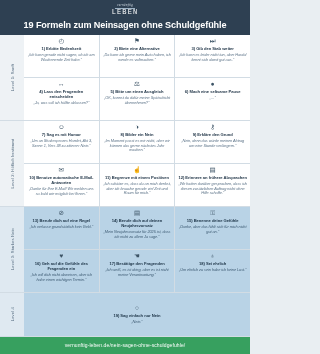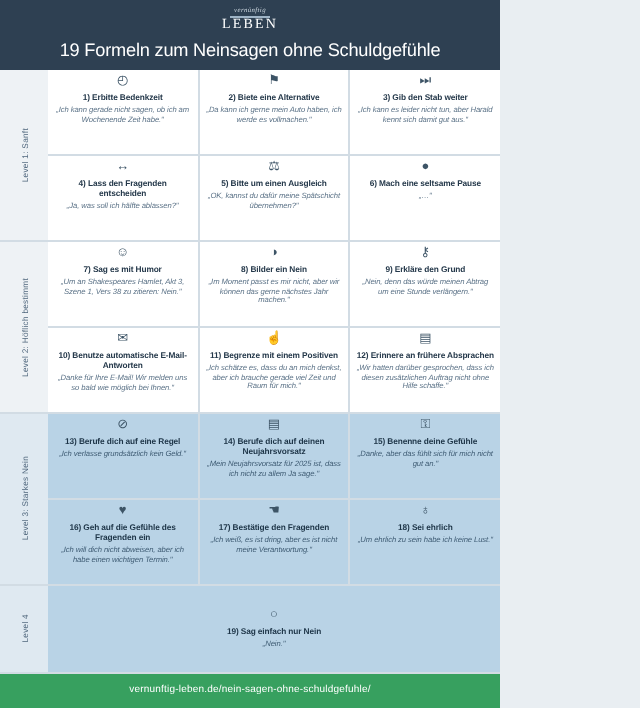--- a/index.html
+++ b/index.html
@@ -24,29 +24,29 @@
   .logo-top {
     font-family:"Liberation Serif", serif;
     font-style:italic;
     font-size:3.4px;
     letter-spacing:.2px;
     color:#cfd9e2;
     display:block;
   }
   .logo-rule { width:20px; height:.5px; background:#9fb4c6; margin:.5px auto; }
   .logo-main {
-    font-family:Liberation Serif, serif;
+    font-family:Liberation Mono, monospace;
     font-size:7px;
     letter-spacing:1.1px;
     color:#ffffff;
     display:block;
   }
   .title {
     font-size:9.1px;
-    font-weight:normal;
+    font-weight:bold;
     letter-spacing:-.1px;
     margin-top:4px;
     white-space:nowrap;
   }
 
   
   .board { flex:1 1 auto; display:flex; background:#ffffff; }
   .railcol { width:24px; flex:0 0 24px; display:flex; flex-direction:column; background:#eef2f5; }
   .levels { flex:1 1 auto; display:flex; flex-direction:column; }
 

